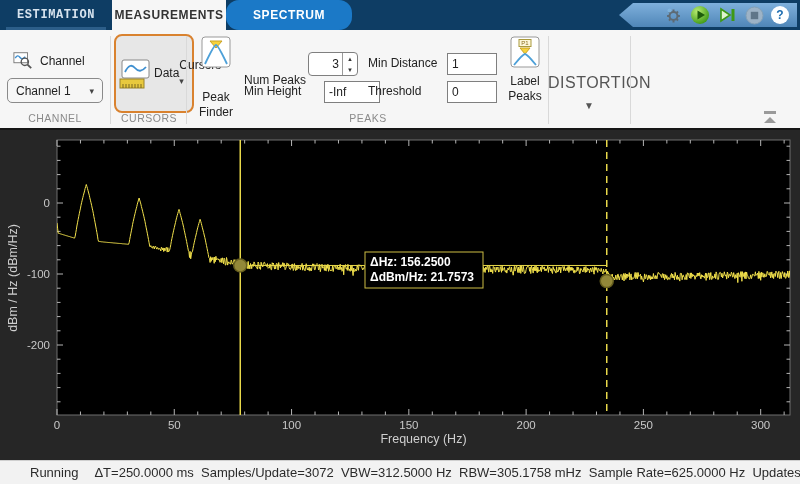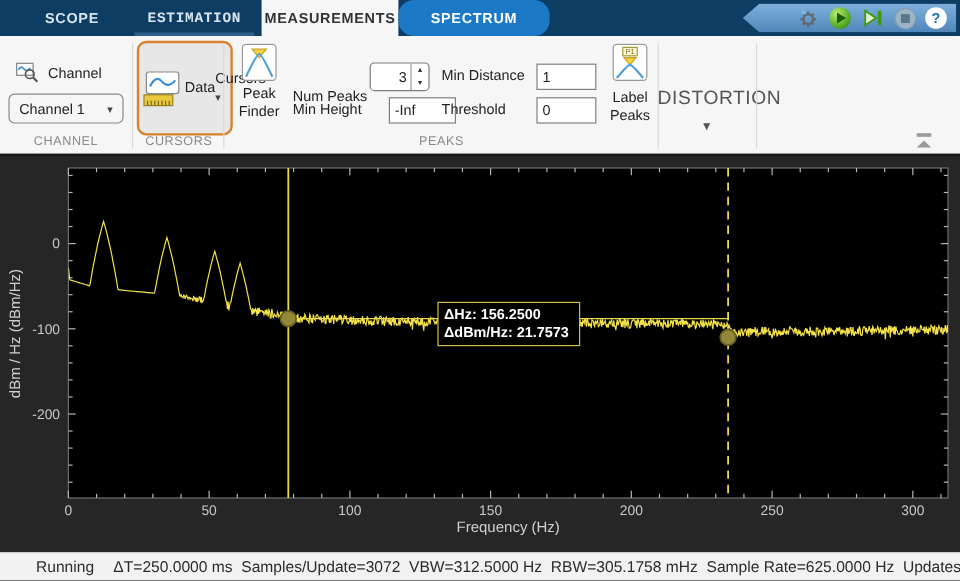--- a/index.html
+++ b/index.html
@@ -70,21 +70,20 @@
                border-top:1px solid #cfcfcf; display:flex; align-items:center; gap:16px;
                padding-left:30px; font-size:13px; color:#2b2b2b; white-space:nowrap; overflow:hidden; }
   .statusbar span { white-space:pre; }
 </style>
 </head>
 <body>
 
 <div class="app">
 
   <div class="tabbar">
-    <div class="tab tab-scope">SCOPE</div>
     <div class="tab tab-estimation">ESTIMATION</div>
     <div class="tab tab-active">MEASUREMENTS</div>
     <div class="tab tab-spectrum">SPECTRUM</div>
 
     <div class="qa-plate">
       <span class="qa-icon">
         <svg width="17" height="17" viewBox="0 0 17 17">
           <circle cx="8.5" cy="9" r="4" fill="none" stroke="#5d6a74" stroke-width="2"></circle>
           <g stroke="#5d6a74" stroke-width="2">
             <line x1="8.5" y1="2.6" x2="8.5" y2="4.6"></line>
@@ -169,21 +168,21 @@
     <div class="vsep" style="left:186px;"></div>
 
     <div class="flat-btn" style="left:190px; top:6px; width:52px;">
       <span>
         <svg width="30" height="32" viewBox="0 0 30 32">
           <rect x="1" y="1" width="28" height="30" rx="3" fill="#fff" stroke="#999"></rect>
           <polygon points="9,5 21,5 15,12" fill="#f6d33c" stroke="#c9a125"></polygon>
           <path d="M4,28 Q13,9 15,9 Q17,9 26,28" fill="none" stroke="#4da0d8" stroke-width="1.8"></path>
         </svg>
       </span>
-      <span class="txt" style="margin-top:0;">Peak</span>
+      <span class="txt" style="margin-top:19px;">Peak</span>
       <span class="txt">Finder</span>
     </div>
 
     <span class="tool-label" style="left:244px; top:39px;">Num Peaks</span>
     <div class="spinner">
       <span class="val">3</span>
       <span class="arrows">
         <div>▲</div>
         <div>▼</div>
       </span>

